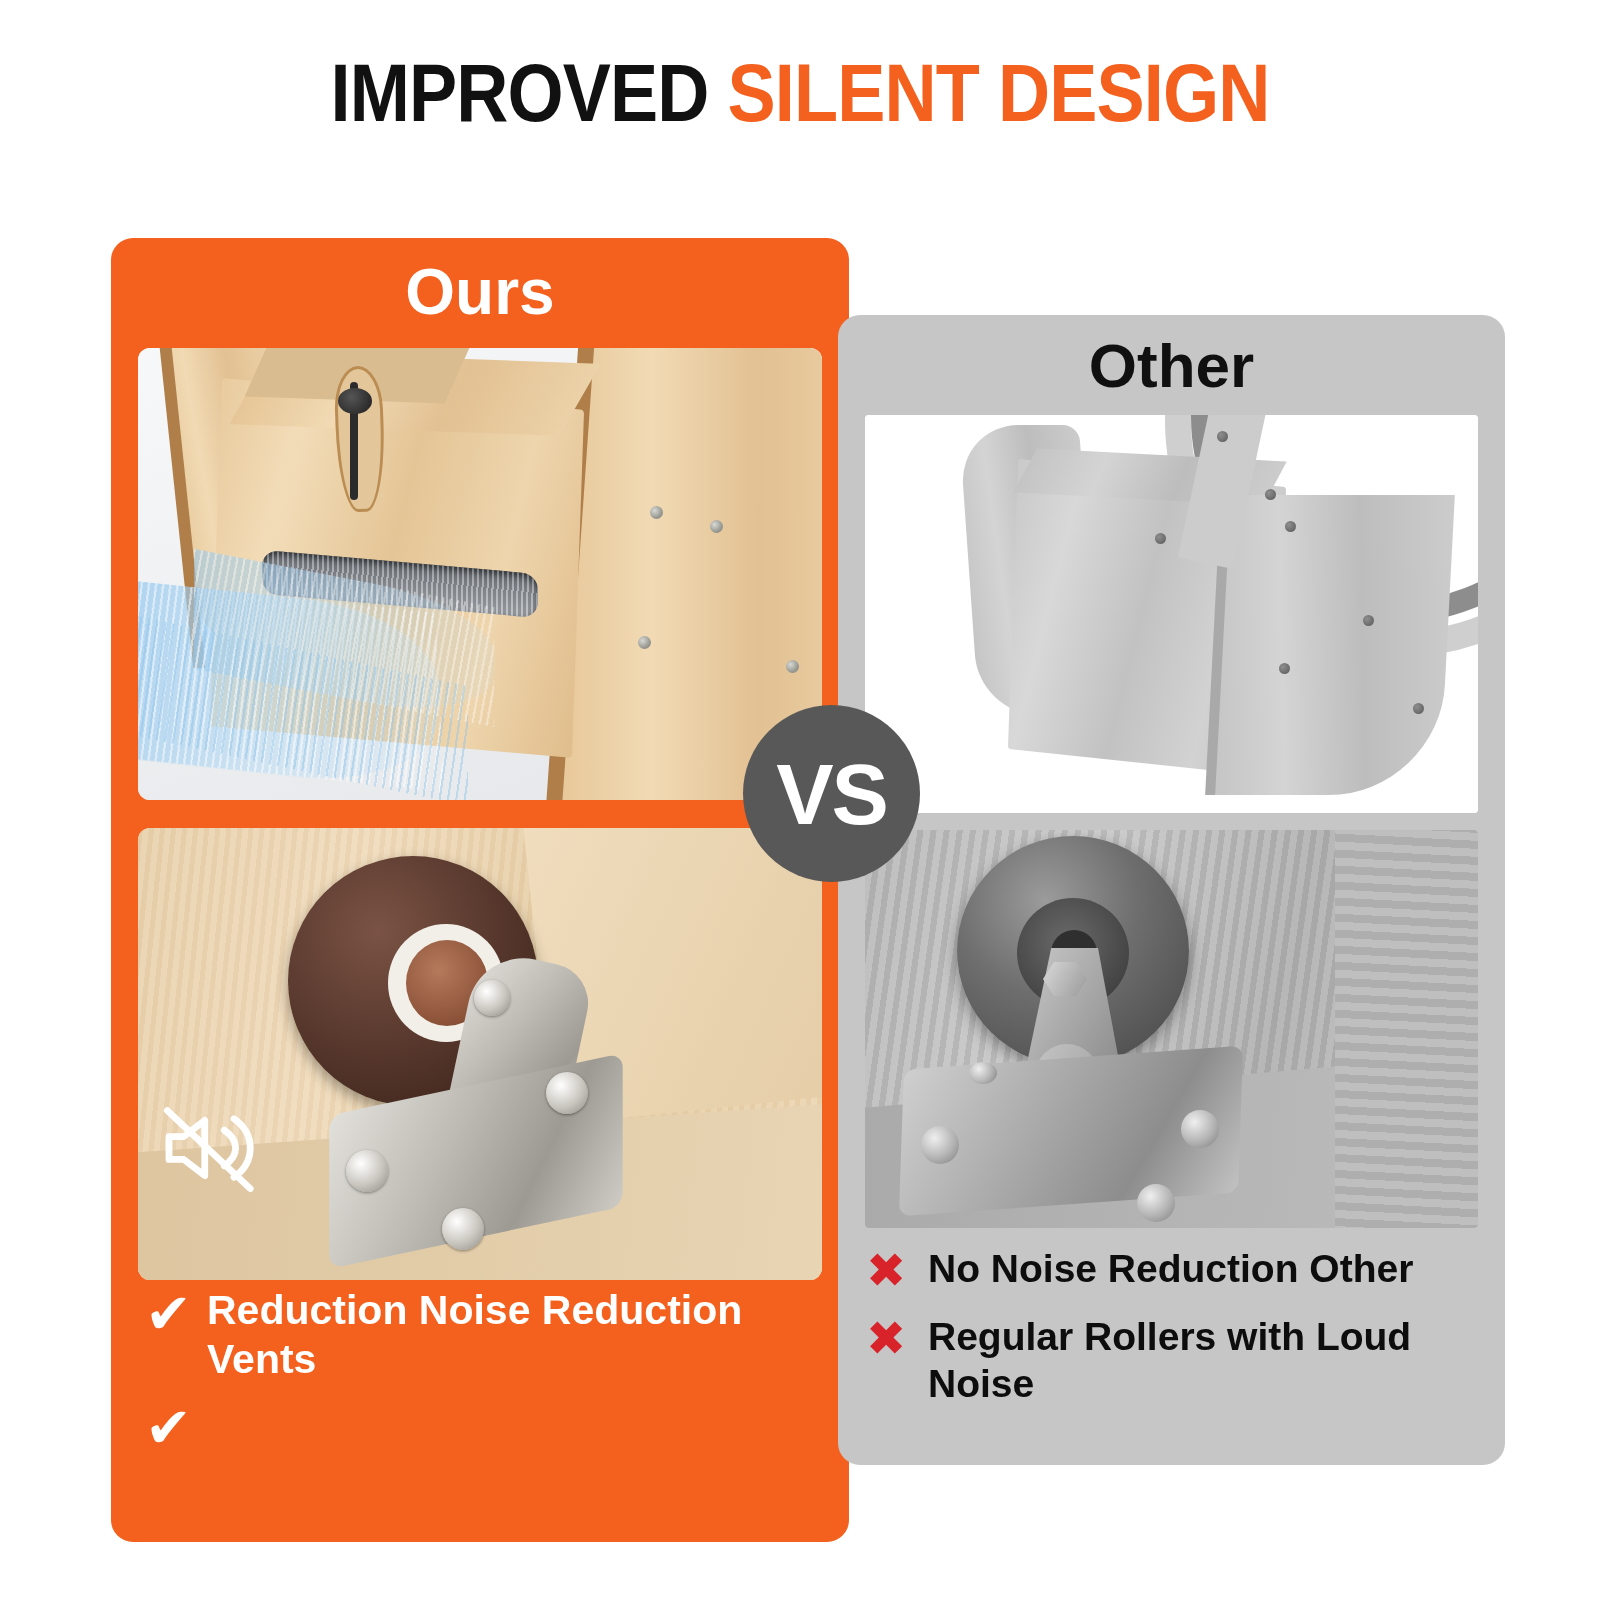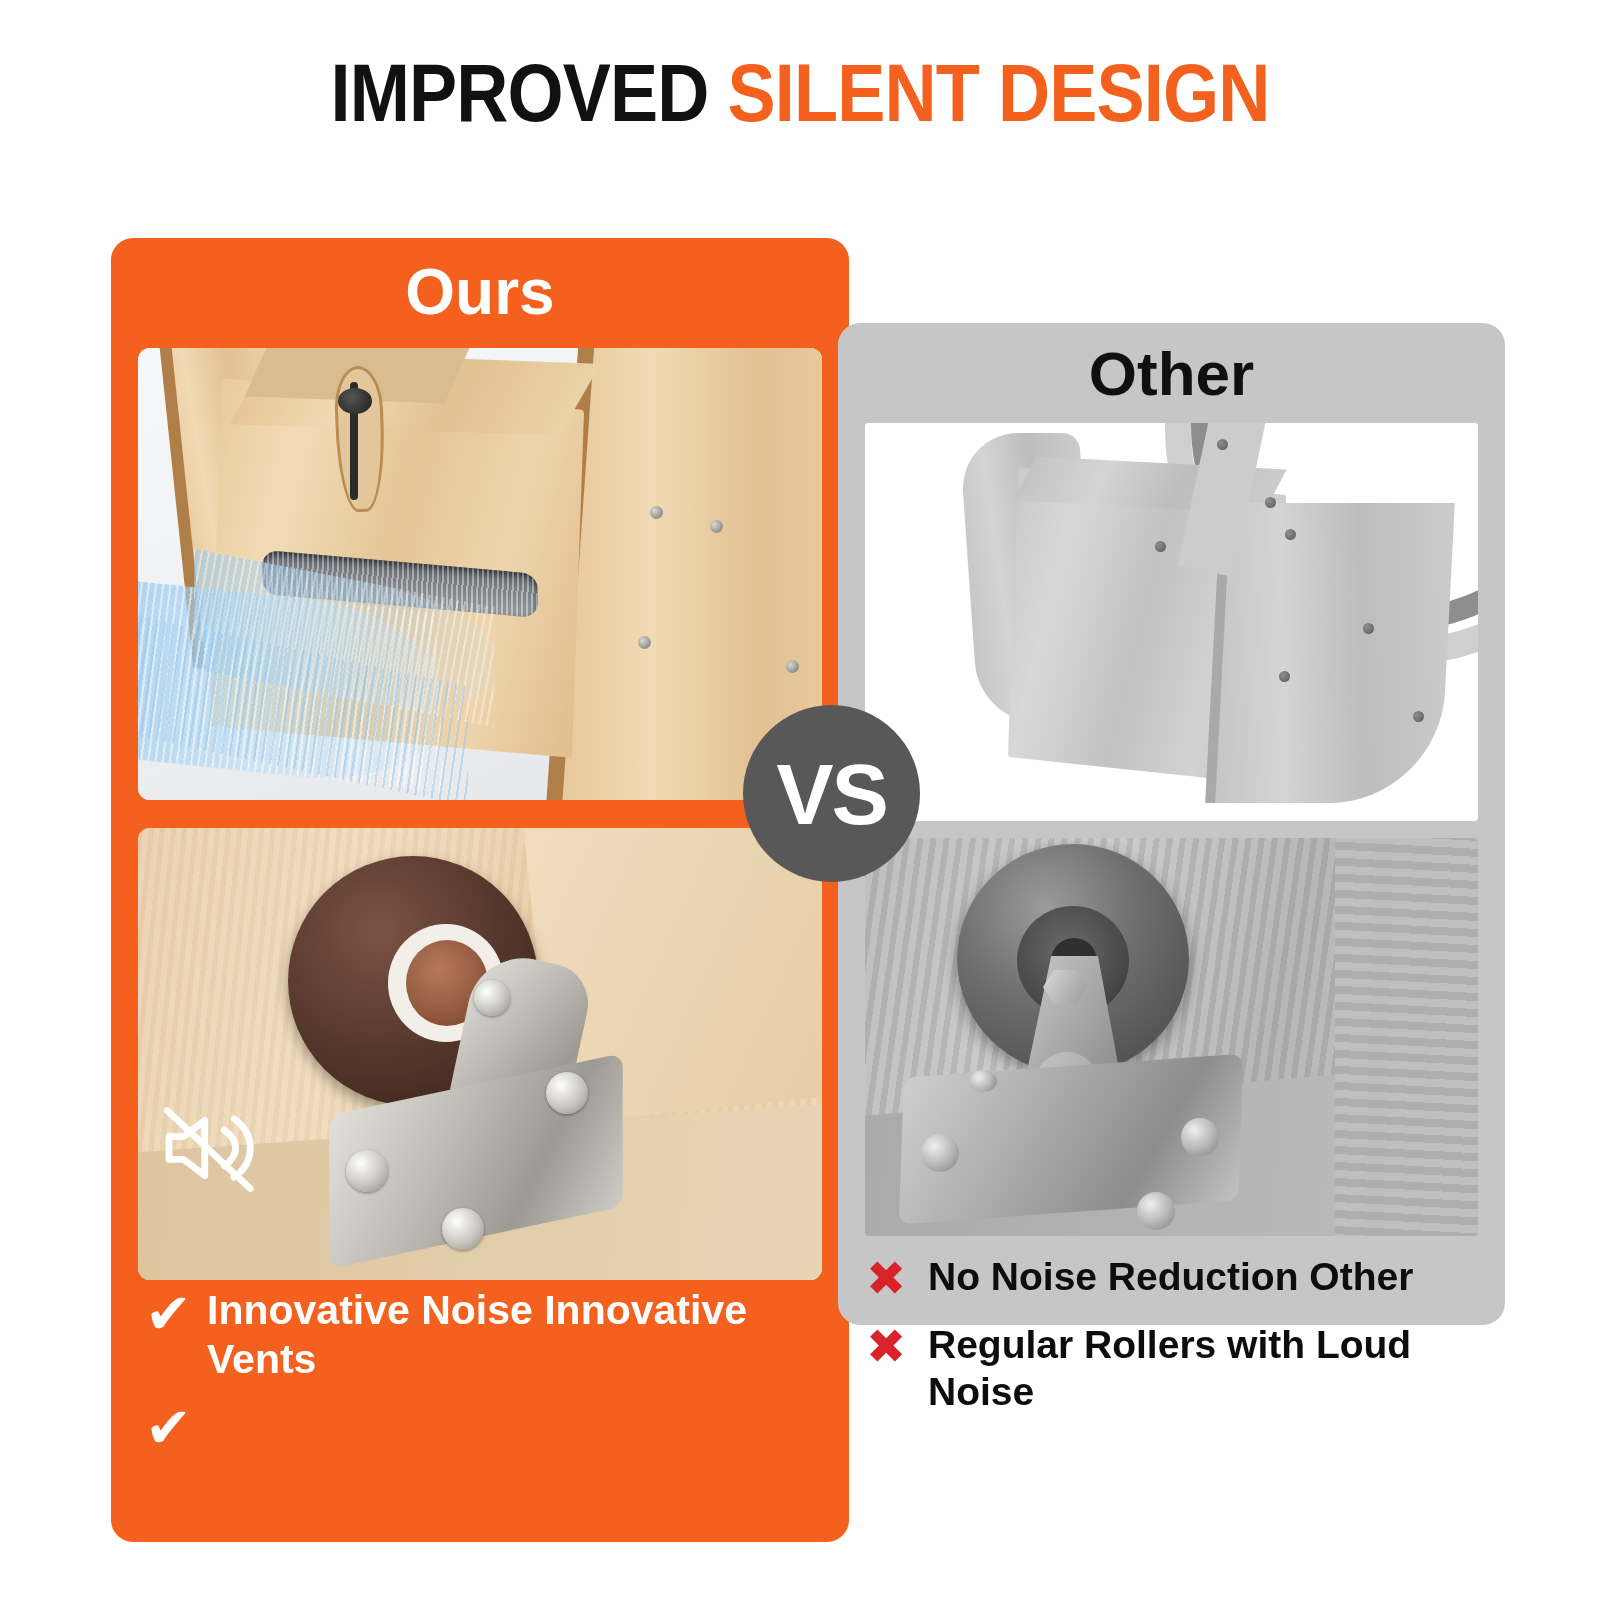--- a/index.html
+++ b/index.html
@@ -28,22 +28,22 @@
 
   #ours-bullets{position:absolute;left:34px;top:1048px;width:680px;}
   .bullet{display:flex;align-items:flex-start;margin-bottom:16px;}
   .bullet .mark{flex:0 0 62px;text-align:left;font-size:56px;line-height:56px;
                 font-weight:bold;}
   .bullet .btxt{font-size:41px;line-height:49px;font-weight:bold;}
   #ours-bullets .mark{color:#ffffff;}
   #ours-bullets .btxt{color:#ffffff;}
 
   
-  #other-panel{position:absolute;left:838px;top:315px;width:667px;height:1002px;
-               background:#C6C6C6;border-radius:22px;margin-top:8px;}
+  #other-panel{position:absolute;left:838px;top:315px;width:667px;height:1150px;
+               background:#C6C6C6;border-radius:22px;}
   #other-heading{position:absolute;left:0;top:18px;width:667px;text-align:center;
                  color:#101010;font-weight:bold;font-size:62px;line-height:66px;}
   .other-photo{position:absolute;left:27px;width:613px;background:#ffffff;overflow:hidden;}
   #other-photo-top{top:100px;height:398px;border-radius:4px;}
   #other-photo-bottom{top:515px;height:398px;border-radius:4px;}
 
   #other-bullets{position:absolute;left:28px;top:930px;width:625px;}
   #other-bullets .mark{color:#D8232A;font-size:48px;line-height:52px;}
   #other-bullets .btxt{color:#0d0d0d;font-size:39px;line-height:47px;}
 
@@ -205,21 +205,21 @@
         <path d="M42 21c4.4 3.1 7 6.6 7 11s-2.6 7.9-7 11"></path>
         <path d="M48 14c6.3 4.4 10 10 10 18s-3.7 13.6-10 18"></path>
         <line x1="7" y1="9" x2="58" y2="57"></line>
       </svg>
     </div>
   </div>
 
   <div id="ours-bullets">
     <div class="bullet">
       <div class="mark">✔</div>
-      <div class="btxt">Innovative Noise Innovative Vents</div>
+      <div class="btxt">Reduction Noise Reduction Vents</div>
     </div>
     <div class="bullet">
       <div class="mark">✔</div>
     </div>
   </div>
 </div>
 
 <div id="other-panel">
   <div id="other-heading">Other</div>
 

